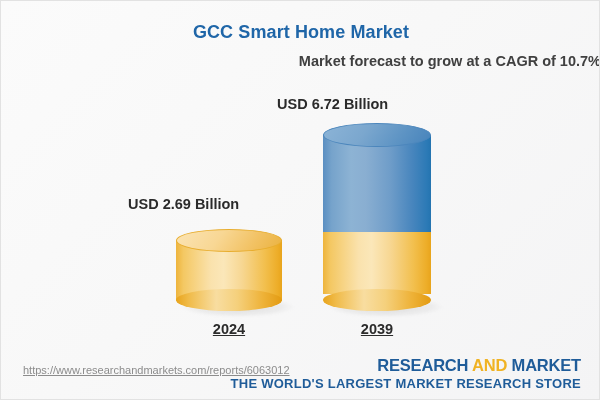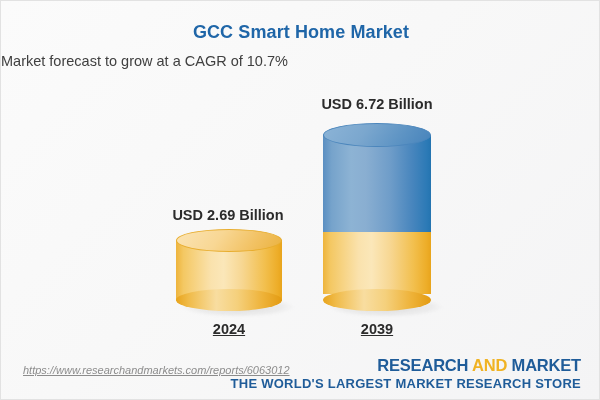--- a/index.html
+++ b/index.html
@@ -30,40 +30,41 @@
     font-size: 18px;
     font-weight: bold;
     color: #1f66a8;
     letter-spacing: 0.1px;
   }
   .chart-subtitle {
     position: absolute;
     top: 52px;
     left: 0;
     width: 600px;
-    text-align: left;
+    text-align: right;
     font-size: 14.5px;
     color: #404040;
+    font-weight: bold;
   }
 
   
   .plot {
     position: absolute;
     left: 0;
     top: 0;
     width: 600px;
     height: 348px;
   }
 
   .value-label {
     position: absolute;
     font-size: 14.5px;
     font-weight: bold;
     color: #2b2b2b;
-    text-align: center;
+    text-align: left;
     white-space: nowrap;
   }
   .cat-label {
     position: absolute;
     font-size: 14.5px;
     font-weight: bold;
     color: #2b2b2b;
     text-align: center;
     white-space: nowrap;
     text-decoration: underline;
@@ -152,21 +153,20 @@
     width: 600px;
     height: 50px;
   }
   .footer-url {
     position: absolute;
     left: 22px;
     top: 15px;
     font-size: 11px;
     color: #8c8c8c;
     white-space: nowrap;
-    font-style: italic;
   }
   .logo {
     position: absolute;
     right: 20px;
     top: 7px;
     text-align: right;
   }
   .logo-main {
     font-size: 16.5px;
     font-weight: bold;
@@ -190,21 +190,21 @@
 </head>
 <body>
 
 <div id="page">
 
   <div class="chart-title">GCC Smart Home Market</div>
   <div class="chart-subtitle">Market forecast to grow at a CAGR of 10.7%</div>
 
   <div class="plot">
 
-    <div class="value-label" style="left:127px; top:206px; width:200px;">USD 2.69 Billion</div>
+    <div class="value-label" style="left:127px; top:195px; width:200px;">USD 2.69 Billion</div>
 
     <div class="cyl" style="left:175px; top:228px; width:106px; height:82px;">
       <div class="cyl-shadow" style="left:6px; top:68px; width:112px; height:20px;"></div>
       <div class="seg seg-yellow" style="top:11px; height:61px;"></div>
       <div class="cap-bottom cap-bottom-yellow" style="top:60px; height:22px;"></div>
       <div class="cap-top cap-top-yellow" style="top:0px; height:23px;"></div>
     </div>
 
     <div class="cat-label" style="left:128px; top:320px; width:200px;">2024</div>
 

